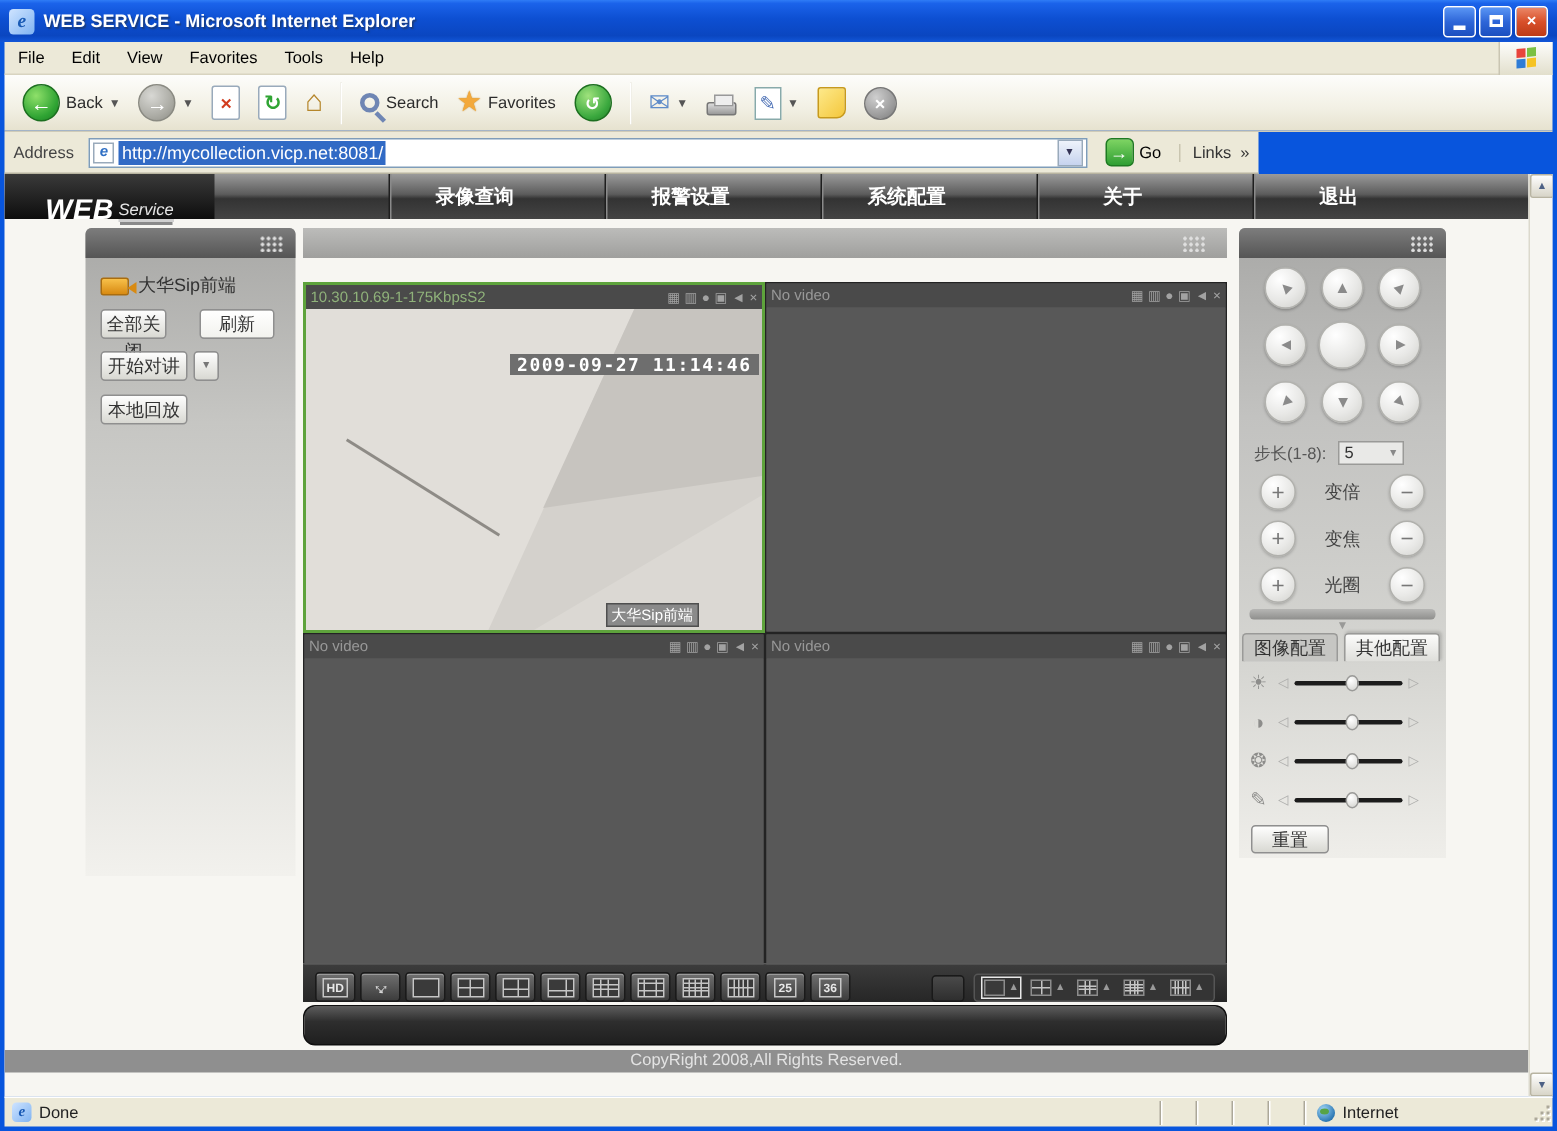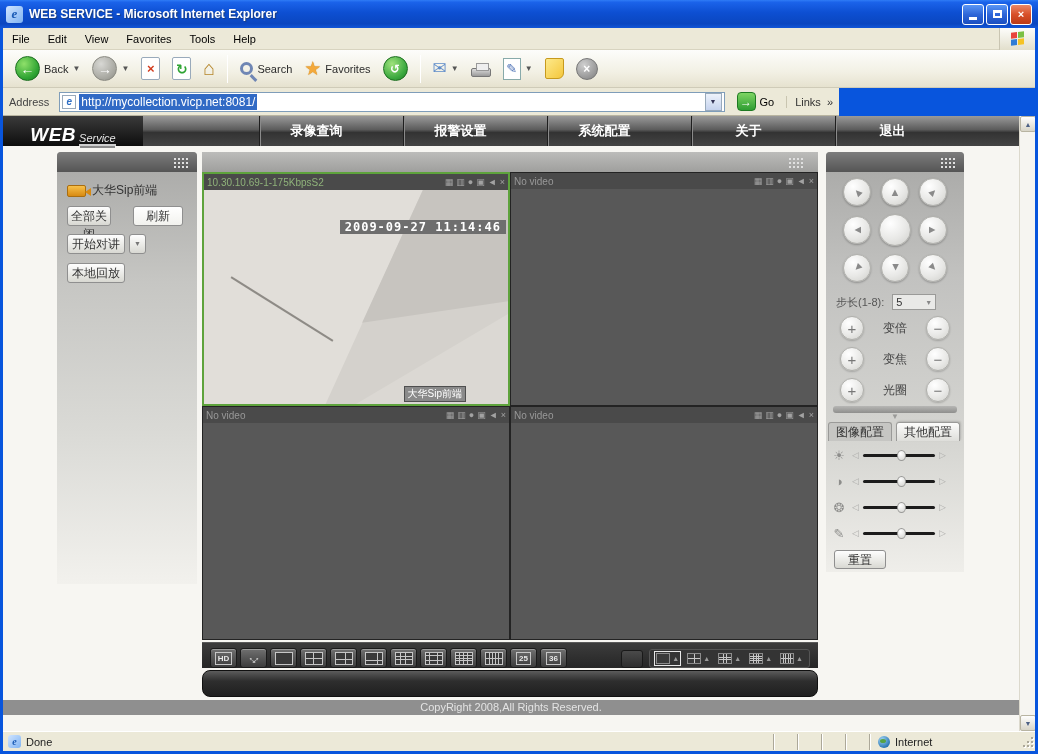--- a/index.html
+++ b/index.html
@@ -71,21 +71,21 @@
   .go-btn { display:flex; align-items:center; gap:4px; padding:0 6px; }
   .go-icon { width:19px; height:19px; border-radius:4px; background:linear-gradient(180deg,#7ed463,#2f9e33); border:1px solid #1e7a22; color:#fff; display:flex; align-items:center; justify-content:center; font-size:12px; font-weight:bold; }
   .links { display:flex; align-items:center; gap:6px; border-left:1px solid #c9c5b0; padding-left:8px; color:#333; }
 
   
   .content { position:absolute; left:3px; top:116px; width:1032px; height:615px; background:#f7f6f2; overflow:hidden; }
 
   
   .navbar { position:absolute; left:0; top:0; width:1016px; height:30px;
     background:linear-gradient(180deg,#9a9a9a 0%,#5c5c5c 45%,#333 55%,#444 100%); display:flex; }
-  .nav-logo { width:140px; height:30px; background:linear-gradient(180deg,#3a3a3a,#0d0d0d); display:flex; align-items:flex-end; justify-content:center; padding-top:20px; gap:3px; }
+  .nav-logo { width:140px; height:30px; background:linear-gradient(180deg,#3a3a3a,#0d0d0d); display:flex; align-items:center; justify-content:center; padding-top:20px; gap:3px; }
   .nav-logo .w { color:#fff; font-weight:bold; font-style:italic; font-size:19px; letter-spacing:0.5px; }
   .nav-logo .s { color:#e6e6e6; font-style:italic; font-size:11px; border-bottom:2px solid #cfcfcf; box-shadow:0 3px 0 -1px #8a8a8a; }
   .nav-items { display:flex; margin-left:86px; }
   .nav-item { width:114px; display:flex; align-items:center; justify-content:center; color:#fff; font-weight:bold; font-size:13px;
     border-left:1px solid #1e1e1e; box-shadow:inset 1px 0 0 #8a8a8a;margin-left:30px; }
 
   
   .gripdots { width:16px; height:11px;
     background-image:radial-gradient(circle,#e0e0e0 1px,rgba(0,0,0,0) 1.3px);
     background-size:4px 4px; }
@@ -96,21 +96,21 @@
     background:linear-gradient(180deg,#a8a8a6 0%,#c6c6c3 30%,#dadad6 65%,#f2f1ed 100%); }
   .device-row { display:flex; align-items:center; gap:6px; padding:10px 8px 0 10px; font-size:12px; color:#333; }
   .cam-icon { width:19px; height:12px; background:linear-gradient(180deg,#f7c04a,#d88a12); border:1px solid #a96d10; border-radius:2px; position:relative; }
   .cam-icon::after { content:""; position:absolute; right:-6px; top:2px; border-left:6px solid #d88a12; border-top:4px solid rgba(0,0,0,0); border-bottom:4px solid rgba(0,0,0,0); transform:rotate(180deg); }
   .btn-xp { position:absolute; height:20px; font-size:12px; color:#333; text-align:center; line-height:18px;
     background:linear-gradient(180deg,#fefefe,#e8e8e4 60%,#d8d8d2); border:1px solid #8f8f8f; border-radius:3px; }
 
   
   .center-grip { position:absolute; left:199px; top:36px; width:616px; height:20px;
     background:linear-gradient(180deg,#bcbcba,#9f9f9d); display:flex; align-items:center; justify-content:flex-end; padding-right:14px; }
-  .video-grid { position:absolute; left:199px; top:56px; width:487px; height:468px; background:#ec4899; }
+  .video-grid { position:absolute; left:199px; top:72px; width:487px; height:468px; background:#ec4899; }
   .cell { position:absolute; width:308px; height:234px; border:1px solid #232323; background:#585858; }
   .cell.active { border:2px solid #5ea33c; }
   .cell-head { height:16px; background:#4a4a4a; display:flex; align-items:center; padding:0 3px; }
   .cell-title { font-size:10px; color:#989898; flex:1; white-space:nowrap; overflow:hidden; }
   .cell.active .cell-title { color:#8fb27a; }
   .cell-icons { display:flex; align-items:center; gap:3px; }
   .cell-icons span { font-size:9px; color:#a2a2a2; line-height:10px; }
   .cell-body { position:relative; height:216px; background:#585858; overflow:hidden; }
   .cell.active .cell-body { height:214px; }
 

